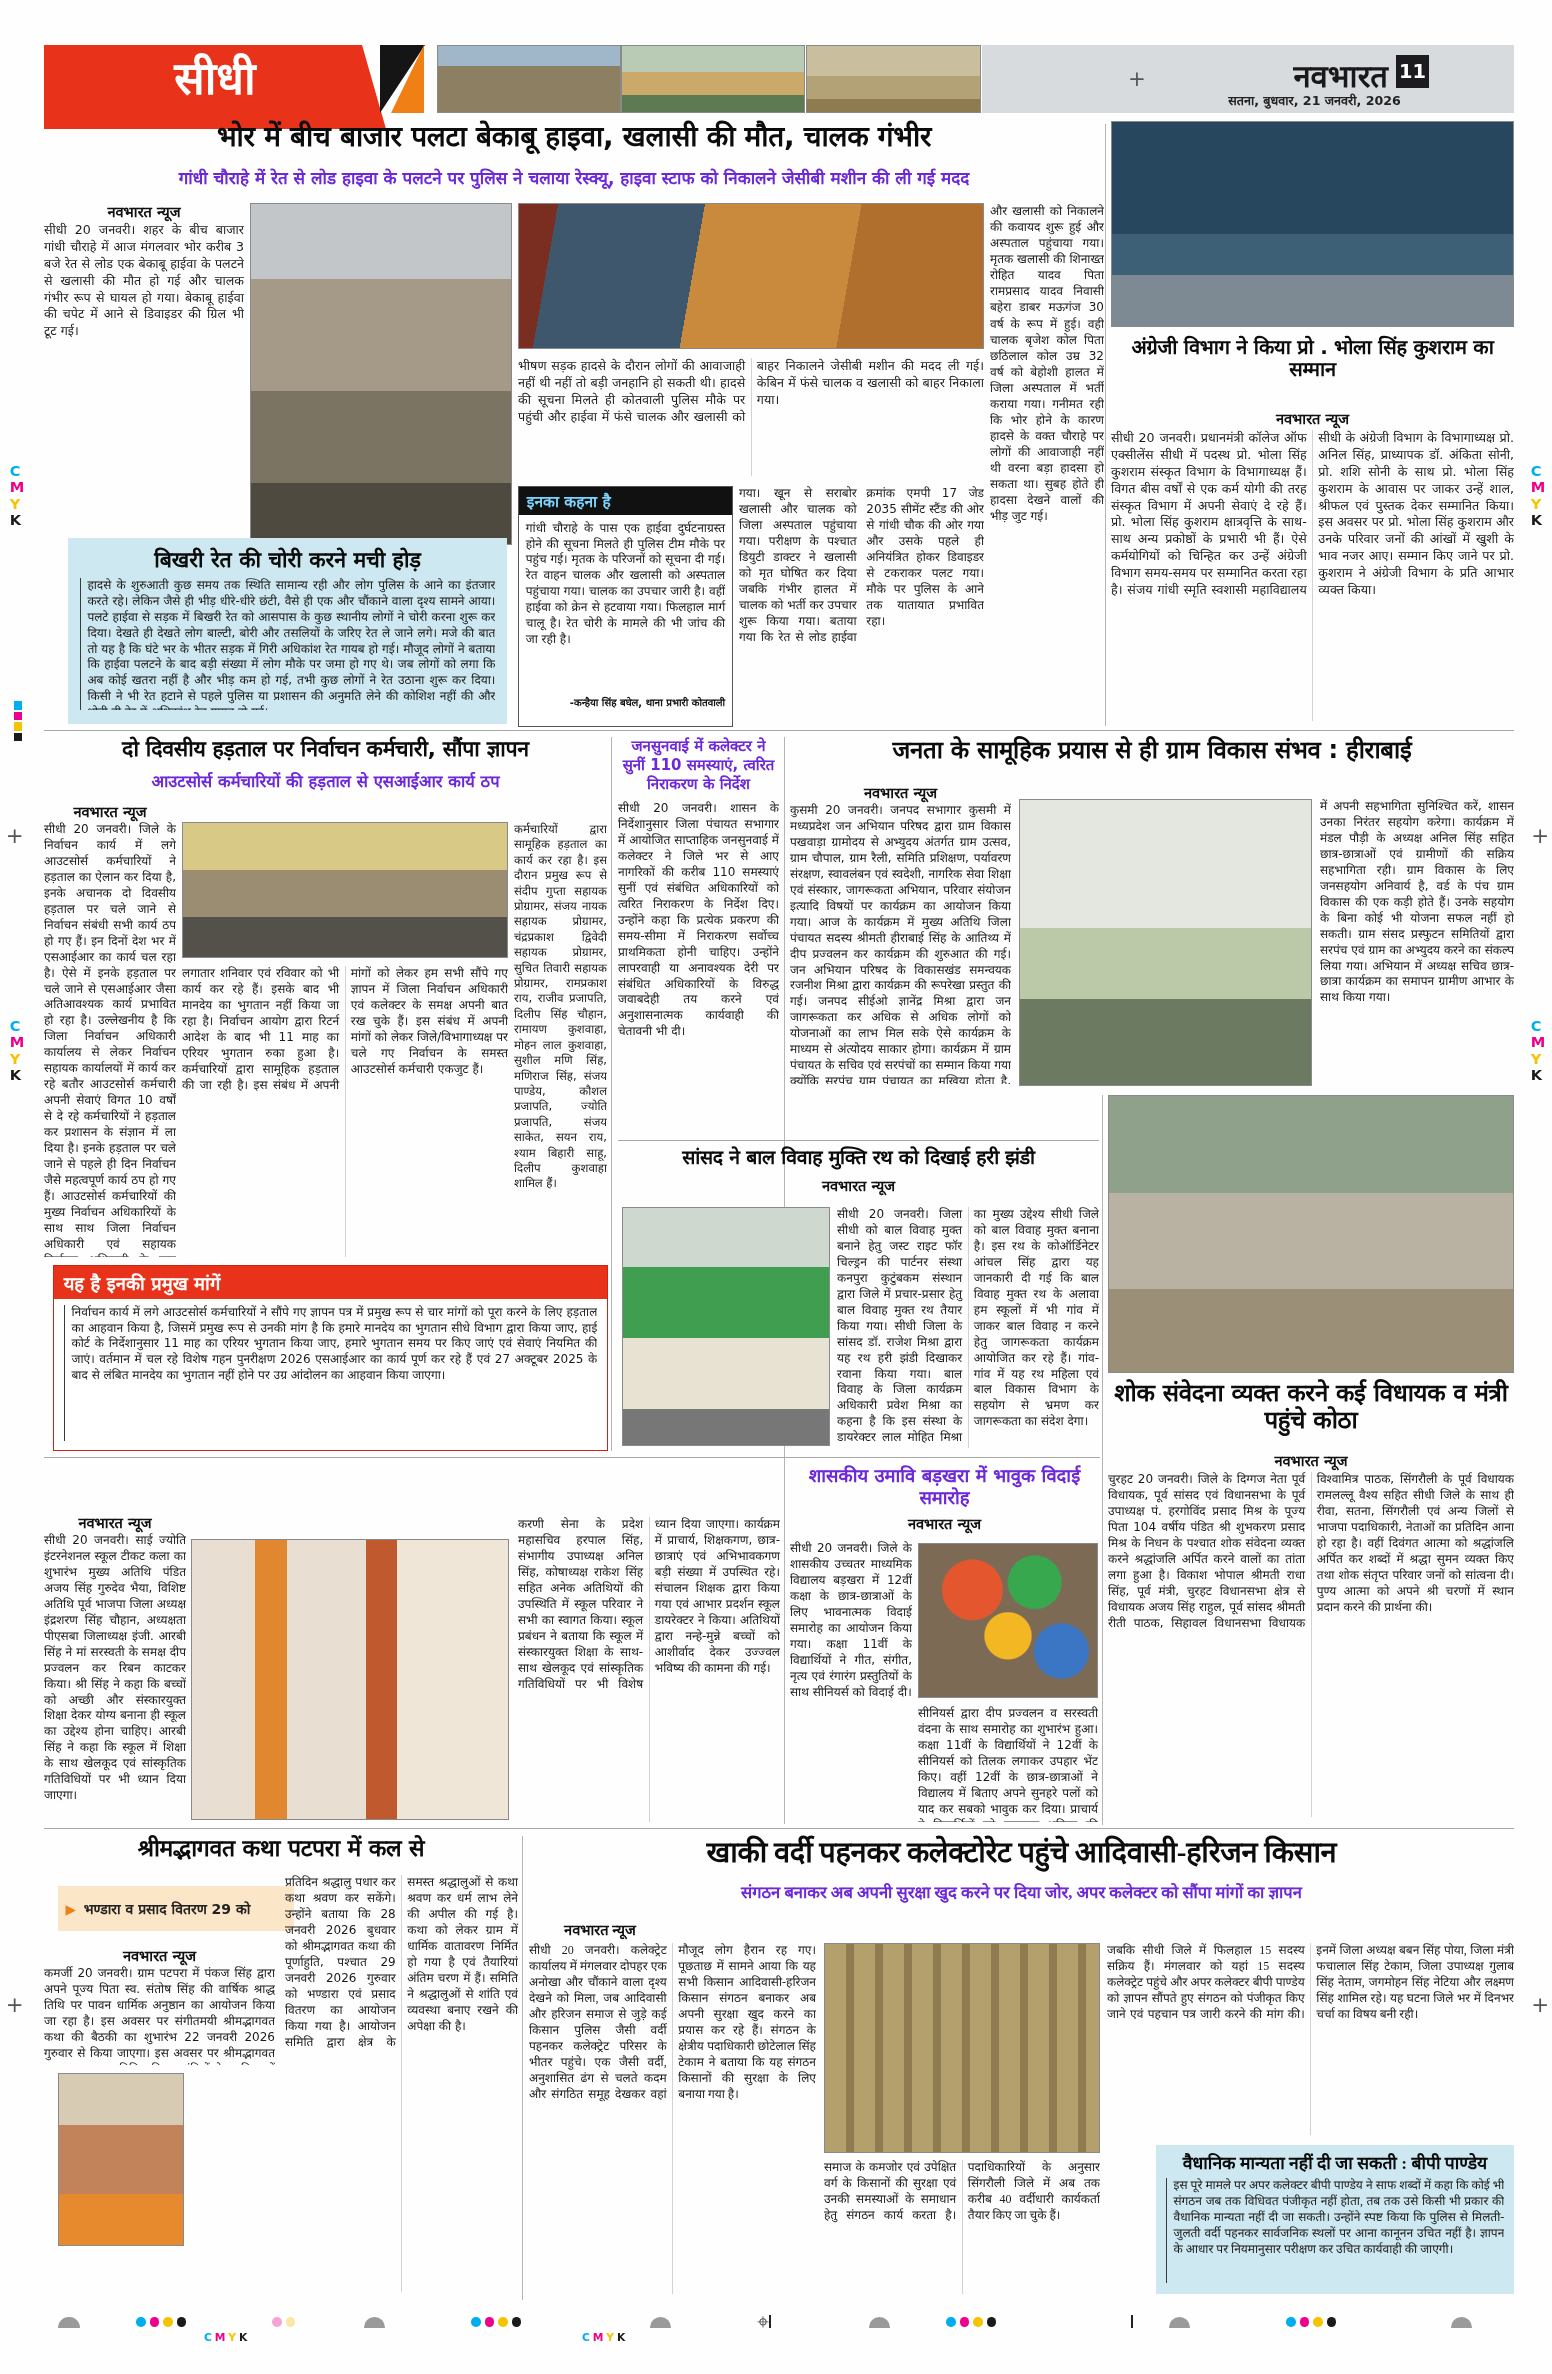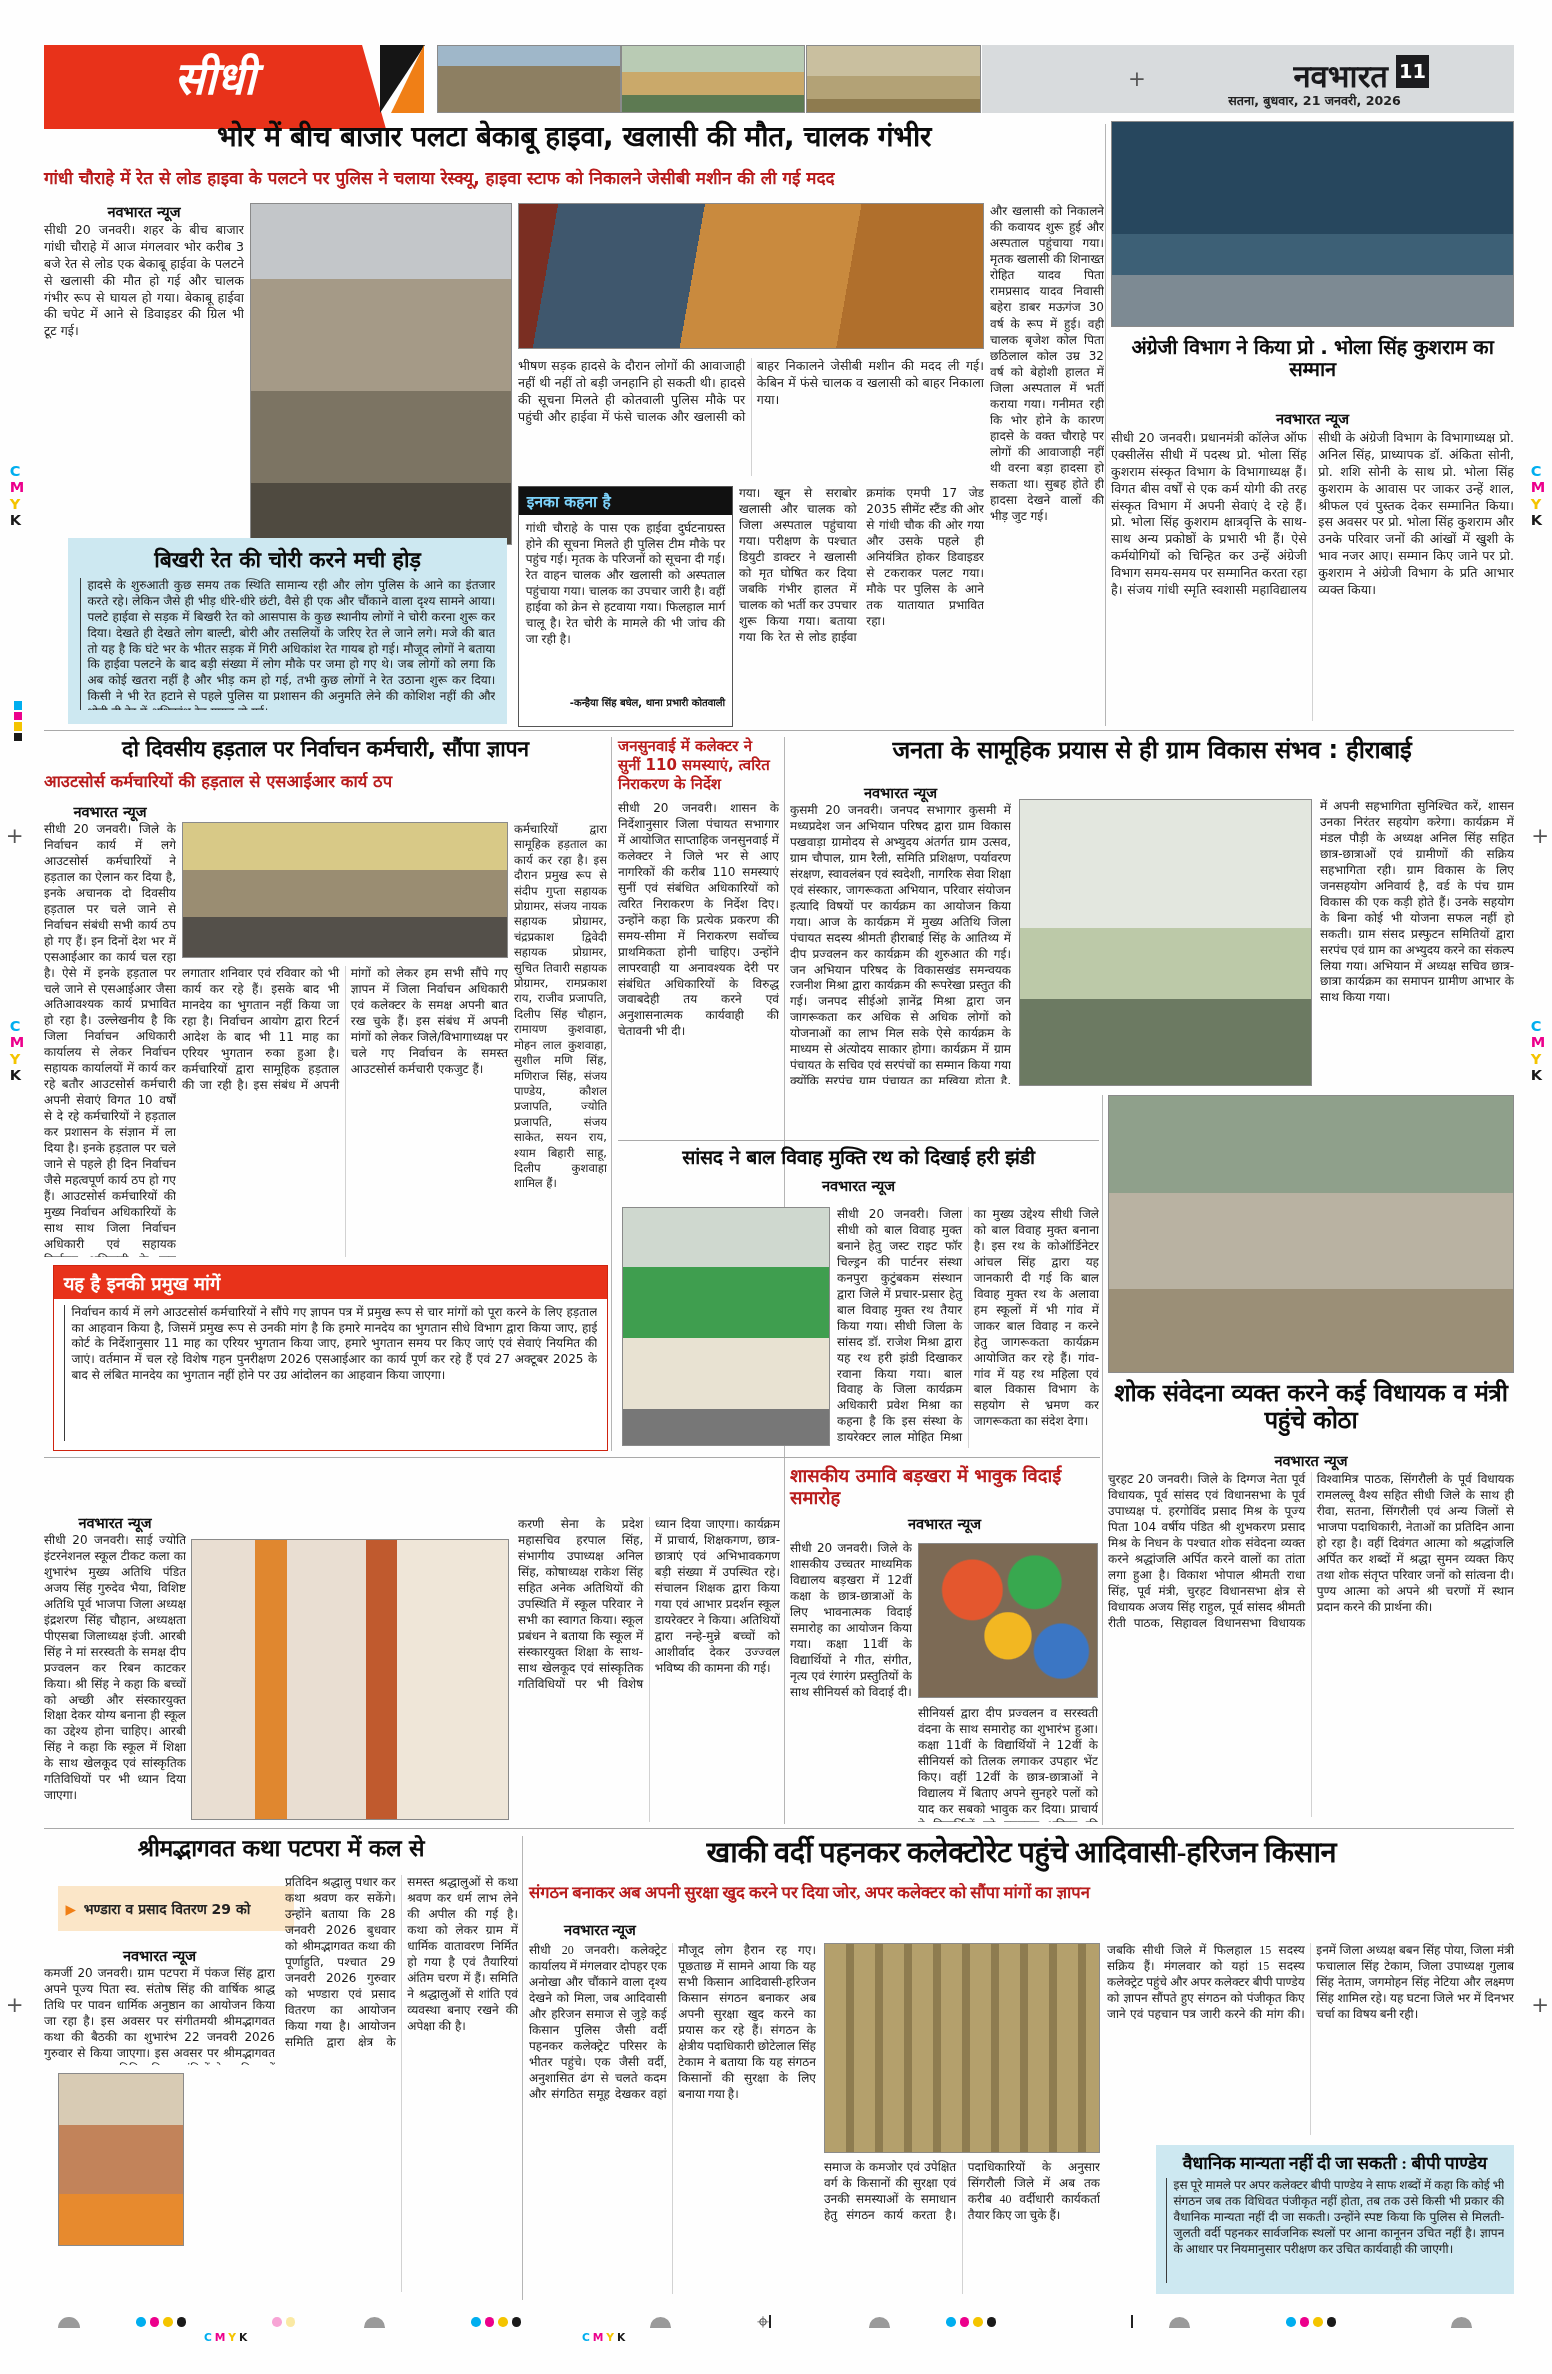--- a/index.html
+++ b/index.html
@@ -1,21 +1,21 @@
 <!DOCTYPE html>
 <html><head>
 <meta charset="utf-8">
 <style>
   html,body{margin:0;padding:0;background:#bfbfbf;}
   .sheet{position:relative;width:1553px;height:2375px;background:#fefefe;margin:0 auto;
          font-family:"DejaVu Sans","Liberation Sans",sans-serif;color:#151515;overflow:hidden;}
   .abs{position:absolute;}
   .photo{border:1px solid #8a8a8a;box-sizing:border-box;}
   .head{font-weight:800;color:#0c0c0c;text-align:center;line-height:1.12;letter-spacing:-0.3px;}
-  .sub{font-weight:700;color:#b91c1c;text-align:left;}
+  .sub{font-weight:700;color:#6d28d9;text-align:center;}
   .byline{font-weight:700;text-align:center;font-size:14.6px;color:#111;}
   .bt{font-size:12.6px;line-height:1.34;text-align:justify;overflow:hidden;color:#1b1b1b;}
   .bt-s{font-size:12px;line-height:1.33;text-align:justify;overflow:hidden;color:#1b1b1b;}
   .c2{column-count:2;column-gap:11.6px;column-rule:1px solid #d2d2d2;}
   .vr{background:#b5b5b5;width:1px;}
   .hr{background:#a9a9a9;height:1px;}
   .cap{font-size:12px;font-weight:700;text-align:center;}
   
   .mast-red{background:#e8321a;clip-path:polygon(0 0,93% 0,100% 100%,0 100%);}
   .mast-edition{color:#fff;font-weight:800;font-size:45px;text-align:center;line-height:68px;}
@@ -96,21 +96,21 @@
       <span class="sq" style="background:#ec008c"></span>
     <span class="sq" style="background:#f4c400"></span>
       <span class="sq" style="background:#1a1a1a"></span>
   </div>
   <div class="abs cross" style="left:5.8px;top:825px;">+</div>
   <div class="abs cross" style="right:3.9px;top:825px;">+</div>
   <div class="abs cross" style="left:5.8px;top:1994px;">+</div>
   <div class="abs cross" style="right:3.9px;top:1994px;">+</div>
 
   <div class="abs" style="left:44px;top:45px;width:1470px;height:68px;">
-    <div class="abs mast-red" style="left:0;top:0;width:342px;height:84px;font-style:italic;">
+    <div class="abs mast-red" style="left:0;top:0;width:342px;height:84px;">
       <div class="mast-edition">सीधी</div>
     </div>
     <div class="abs mast-black" style="left:336px;top:0;"></div>
     <div class="abs mast-orange" style="left:347px;top:0;"></div>
     <div class="abs photo ph-temple" style="left:393px;top:0;width:184px;height:68px;"></div>
     <div class="abs photo ph-gate" style="left:577px;top:0;width:184px;height:68px;"></div>
     <div class="abs photo ph-croc" style="left:762px;top:0;width:175px;height:68px;"></div>
     <div class="abs mast-gray" style="left:938px;top:0;width:532px;height:68px;">
       <div class="abs cross" style="left:146px;top:23px;">+</div>
       <div class="abs np-name" style="right:126px;top:8.7px;">नवभारत</div>

